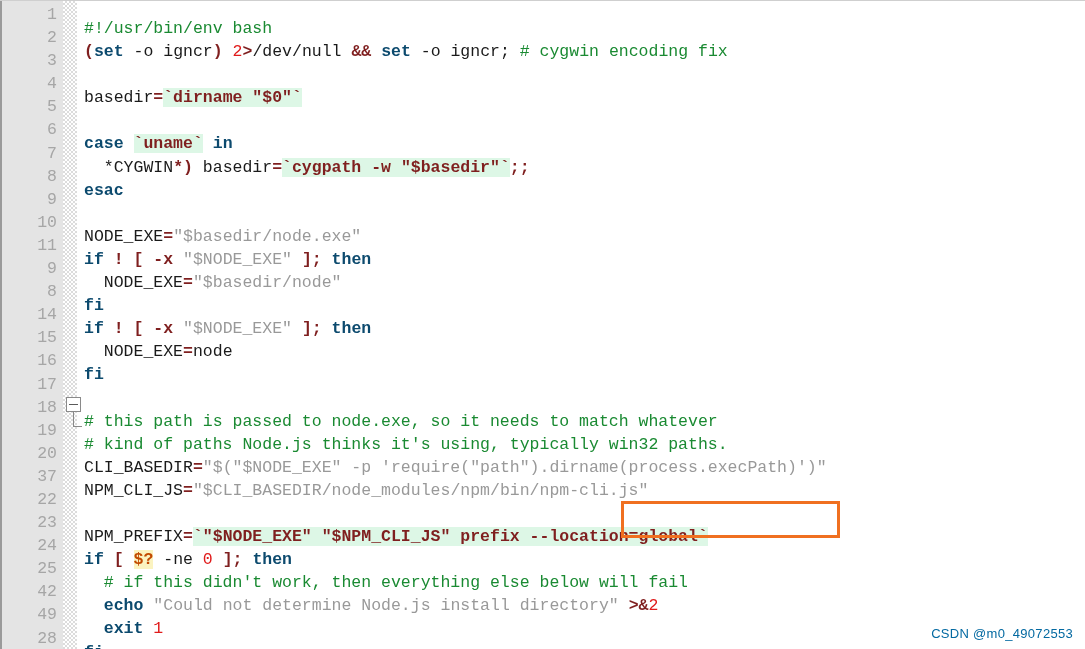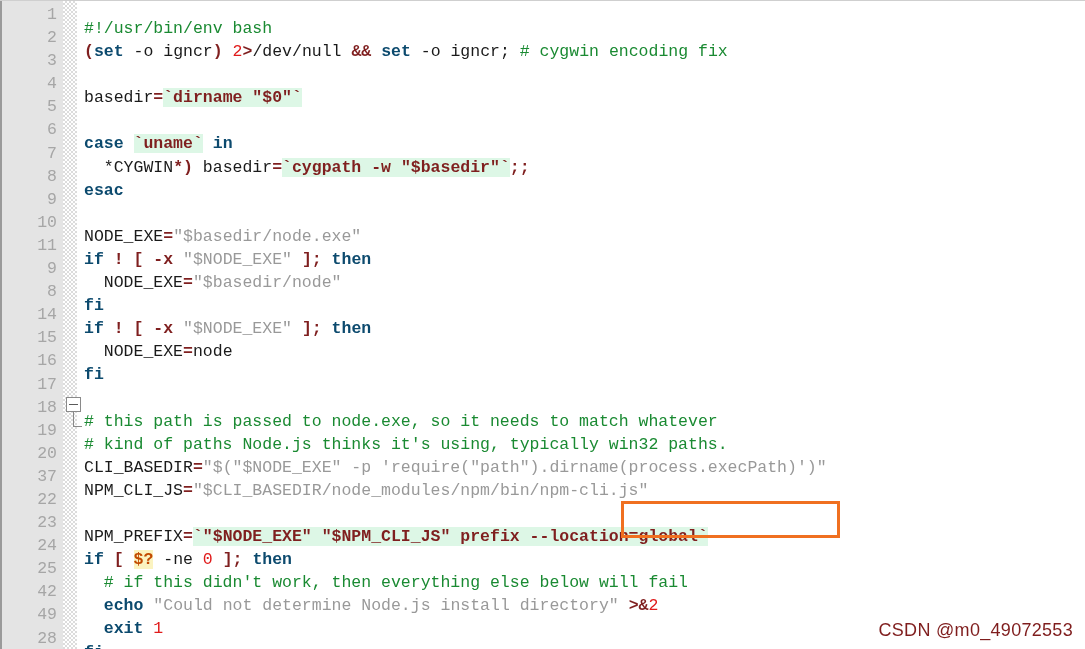--- a/index.html
+++ b/index.html
@@ -123,22 +123,22 @@
     box-sizing: border-box;
     pointer-events: none;
   }
 
   
   .watermark {
     position: absolute;
     right: 12px;
     bottom: 8px;
     font-family: "Liberation Sans", sans-serif;
-    font-size: 18px;
-    color: #7f1d1d;
+    font-size: 13px;
+    color: #0369a1;
     letter-spacing: 0.3px;
     margin-top: 20px;
   }
 </style>
 </head>
 <body>
 
 <div id="editor">
 
   <div class="gutter">

